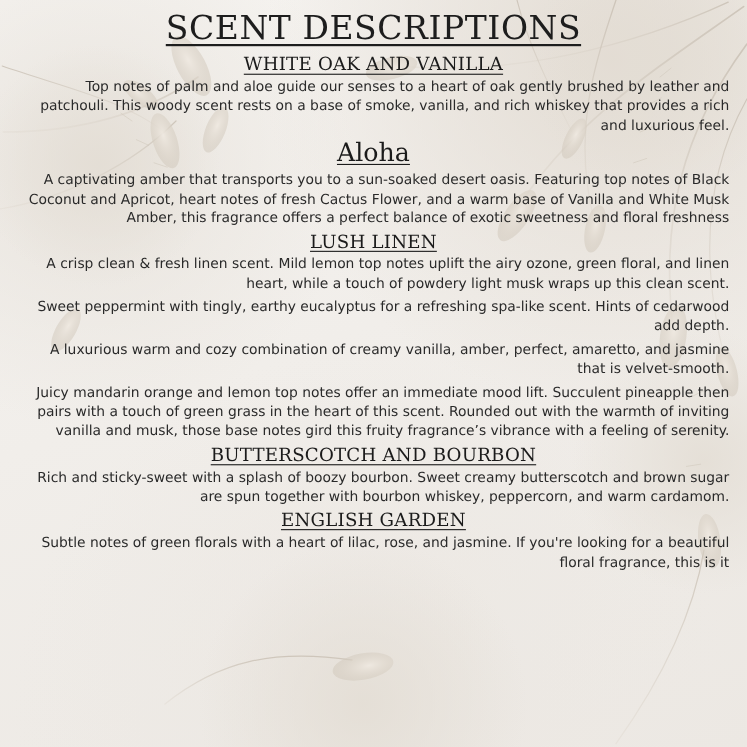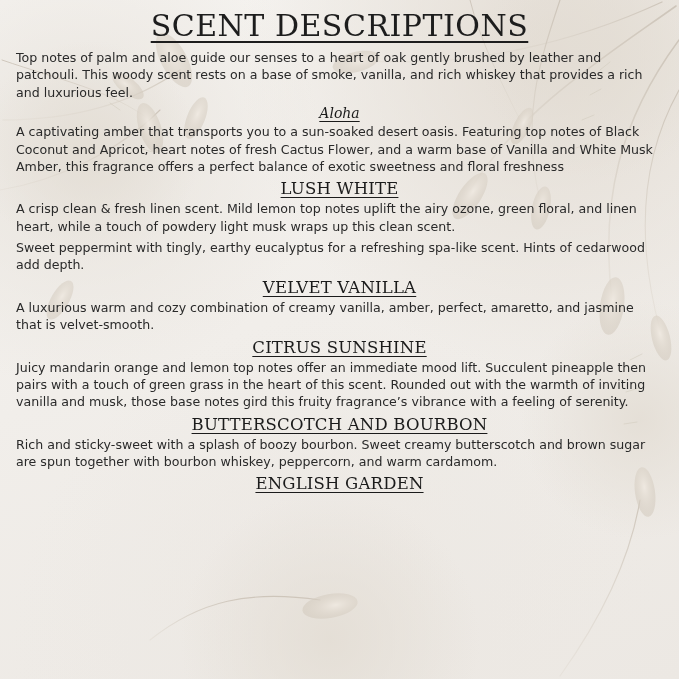--- a/index.html
+++ b/index.html
@@ -62,26 +62,25 @@
     font-size: 16.5px;
     color: #1b1b1b;
     margin: 3px 0 2px 0;
     font-weight: 400;
     text-decoration: underline;
     text-underline-offset: 3px;
     text-decoration-thickness: 1px;
     letter-spacing: 0.2px;
   }
   .scent-name.mixed {
-    font-size: 14px;
+    font-size: 23px;
     letter-spacing: 0;
-    font-style: italic;
   }
   .scent-desc {
-    text-align: left;
+    text-align: right;
     font-size: 12.6px;
     line-height: 1.38;
     color: #2a2a2a;
     margin: 0 6px 2px 6px;
   }
 </style>
 </head>
 <body>
 
 <div class="page">
@@ -143,49 +142,49 @@
         <path d="M120 110 l-10 -7 M135 132 l-11 -5 M152 152 l-12 -4"></path>
         <path d="M630 360 l12 -6 M626 392 l13 -4 M624 424 l13 -2"></path>
       </g>
     </svg>
   </div>
 
   <div class="content">
     <h1 class="doc-title">SCENT DESCRIPTIONS</h1>
 
     <div class="scent">
+      <h2 class="scent-name">WHITE OAK AND VANILLA</h2>
       <p class="scent-desc">Top notes of palm and aloe guide our senses to a heart of oak gently brushed by leather and patchouli. This woody scent rests on a base of smoke, vanilla, and rich whiskey that provides a rich and luxurious feel.</p>
     </div>
 
     <div class="scent">
       <h2 class="scent-name mixed">Aloha</h2>
       <p class="scent-desc">A captivating amber that transports you to a sun-soaked desert oasis. Featuring top notes of Black Coconut and Apricot, heart notes of fresh Cactus Flower, and a warm base of Vanilla and White Musk Amber, this fragrance offers a perfect balance of exotic sweetness and floral freshness</p>
     </div>
 
     <div class="scent">
-      <h2 class="scent-name">LUSH WHITE</h2>
+      <h2 class="scent-name">LUSH LINEN</h2>
       <p class="scent-desc">A crisp clean &amp; fresh linen scent. Mild lemon top notes uplift the airy ozone, green floral, and linen heart, while a touch of powdery light musk wraps up this clean scent.</p>
     </div>
 
     <div class="scent">
       <p class="scent-desc">Sweet peppermint with tingly, earthy eucalyptus for a refreshing spa-like scent. Hints of cedarwood add depth.</p>
     </div>
 
     <div class="scent">
-      <h2 class="scent-name">VELVET VANILLA</h2>
       <p class="scent-desc">A luxurious warm and cozy combination of creamy vanilla, amber, perfect, amaretto, and jasmine that is velvet-smooth.</p>
     </div>
 
     <div class="scent">
-      <h2 class="scent-name">CITRUS SUNSHINE</h2>
       <p class="scent-desc">Juicy mandarin orange and lemon top notes offer an immediate mood lift. Succulent pineapple then pairs with a touch of green grass in the heart of this scent. Rounded out with the warmth of inviting vanilla and musk, those base notes gird this fruity fragrance’s vibrance with a feeling of serenity.</p>
     </div>
 
     <div class="scent">
       <h2 class="scent-name">BUTTERSCOTCH AND BOURBON</h2>
       <p class="scent-desc">Rich and sticky-sweet with a splash of boozy bourbon. Sweet creamy butterscotch and brown sugar are spun together with bourbon whiskey, peppercorn, and warm cardamom.</p>
     </div>
 
     <div class="scent">
       <h2 class="scent-name">ENGLISH GARDEN</h2>
+      <p class="scent-desc">Subtle notes of green florals with a heart of lilac, rose, and jasmine. If you're looking for a beautiful floral fragrance, this is it</p>
     </div>
   </div>
 </div>
 
 </body></html>

